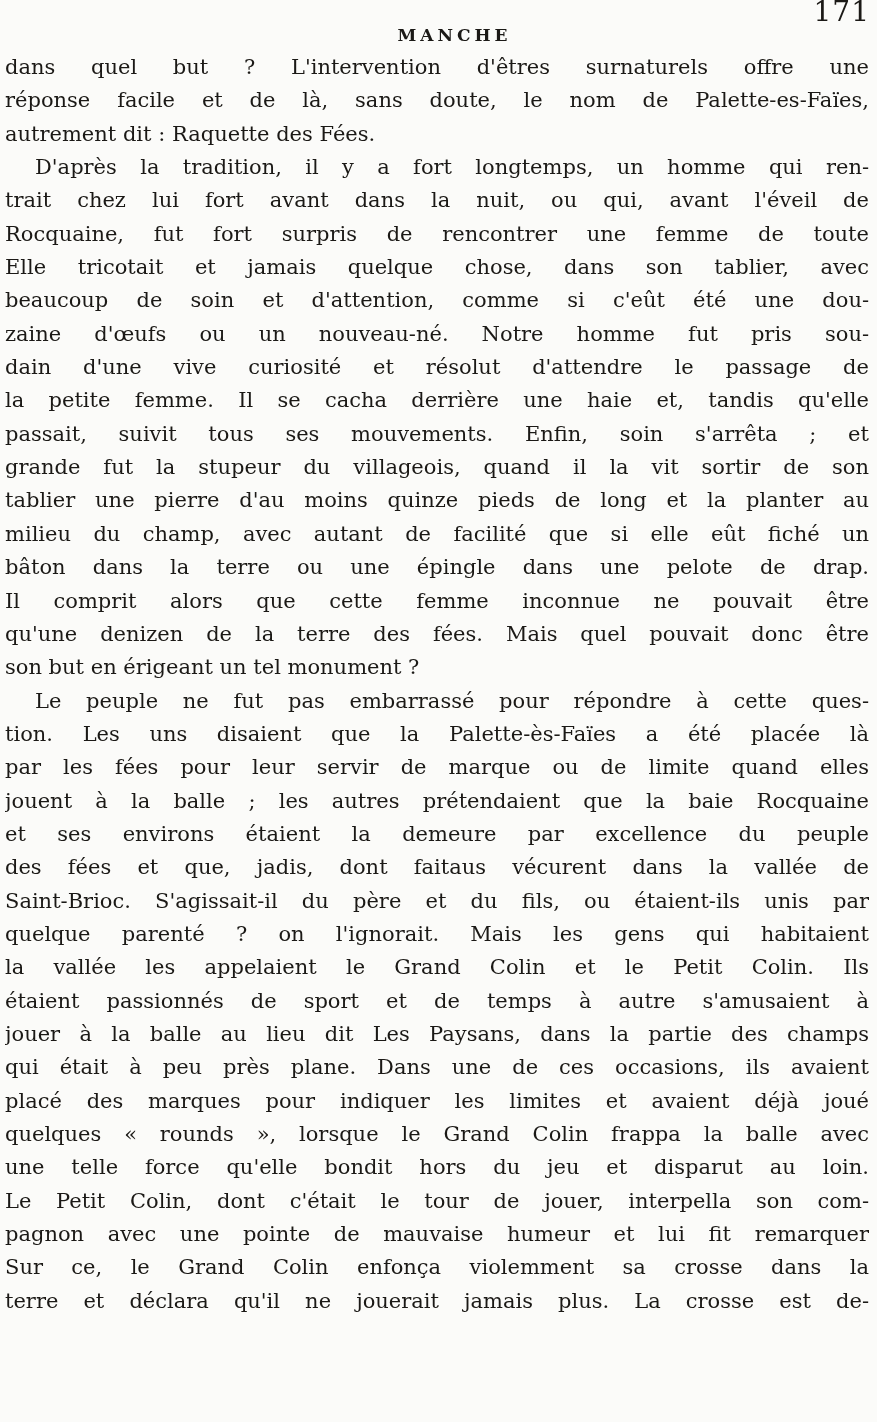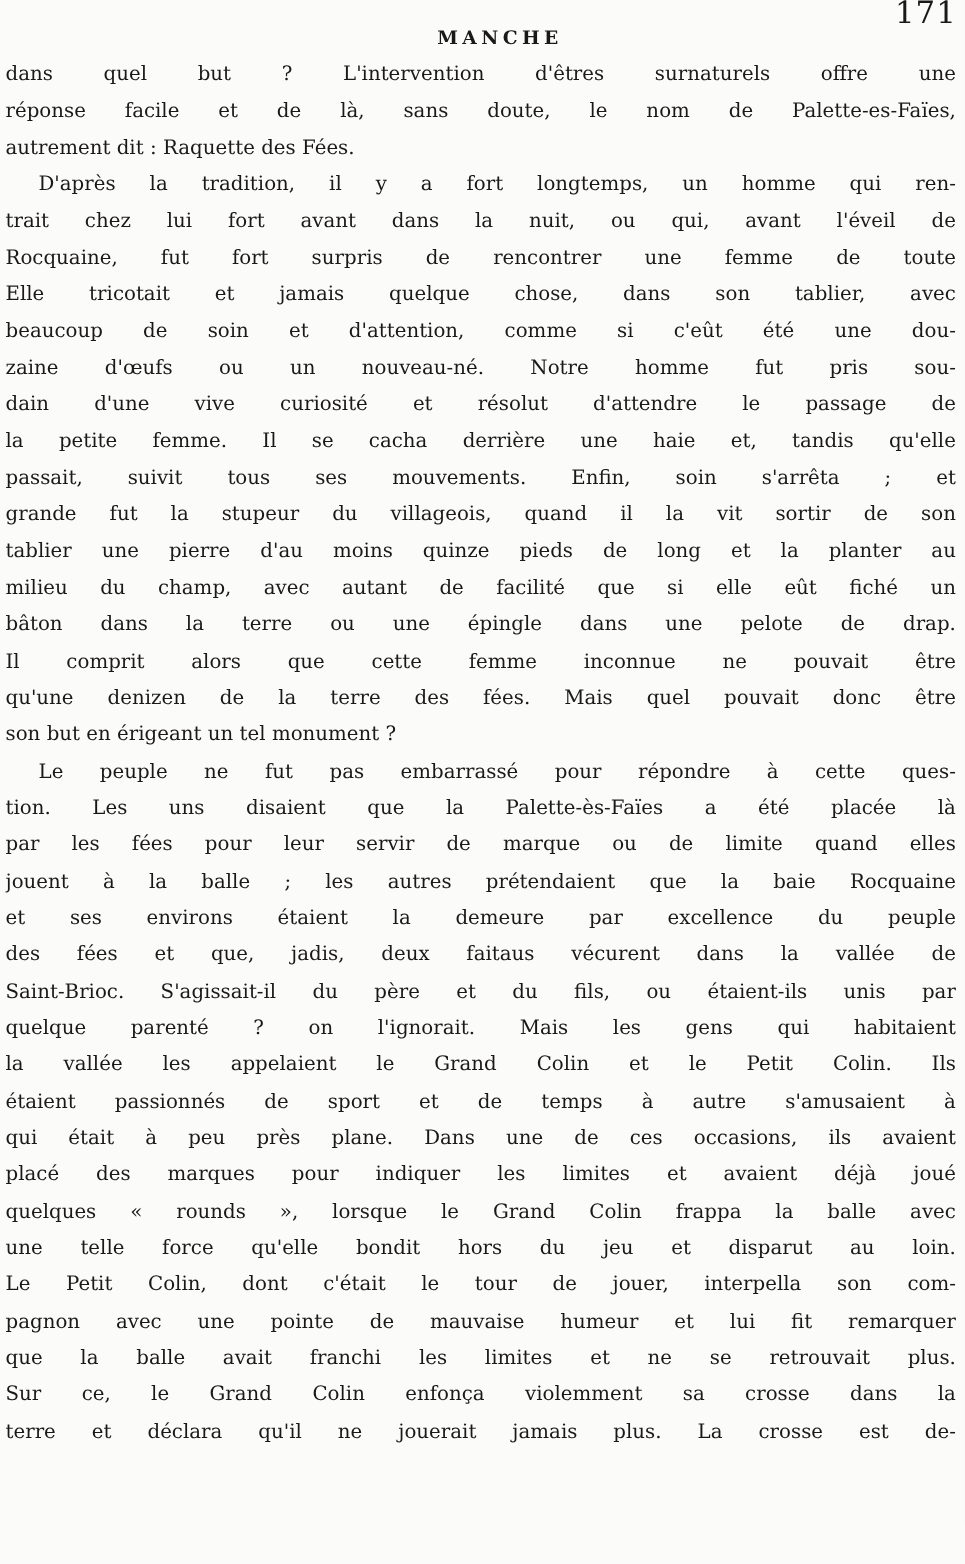--- a/index.html
+++ b/index.html
@@ -34,21 +34,21 @@
     font-size: 28px;
     letter-spacing: 1px;
   }
   .text-body {
     position: absolute;
     top: 51px; left: 5px; right: 8px;
   }
   .line {
     height: 33.35px;
     line-height: 33.35px;
-    font-size: 18px;
+    font-size: 21px;
     text-align: justify;
     text-align-last: justify;
     overflow: hidden;
     white-space: nowrap;
   }
   .line.no-justify {
     text-align: center;
     text-align-last: left;
   }
   .line.indent { text-indent: 30px; }
@@ -80,28 +80,28 @@
       <div class="line"><span>milieu du champ, avec autant de facilité que si elle eût fiché un</span></div>
       <div class="line"><span>bâton dans la terre ou une épingle dans une pelote de drap.</span></div>
       <div class="line"><span>Il comprit alors que cette femme inconnue ne pouvait être</span></div>
       <div class="line"><span>qu'une </span><span class="italic">denizen</span><span> de la terre des fées. Mais quel pouvait donc être</span></div>
       <div class="line no-justify"><span>son but en érigeant un tel monument ?</span></div>
       <div class="line indent"><span>Le peuple ne fut pas embarrassé pour répondre à cette ques-</span></div>
       <div class="line"><span>tion. Les uns disaient que la </span><span class="italic">Palette-ès-Faïes</span><span> a été placée là</span></div>
       <div class="line"><span>par les fées pour leur servir de marque ou de limite quand elles</span></div>
       <div class="line"><span>jouent à la balle ; les autres prétendaient que la baie Rocquaine</span></div>
       <div class="line"><span>et ses environs étaient la demeure par excellence du peuple</span></div>
-      <div class="line"><span>des fées et que, jadis, deux </span><span class="italic">faitaus</span><span> vécurent dans la vallée de</span></div>
+      <div class="line"><span>des fées et que, jadis, dont </span><span class="italic">faitaus</span><span> vécurent dans la vallée de</span></div>
       <div class="line"><span>Saint-Brioc. S'agissait-il du père et du fils, ou étaient-ils unis par</span></div>
       <div class="line"><span>quelque parenté ? on l'ignorait. Mais les gens qui habitaient</span></div>
       <div class="line"><span>la vallée les appelaient le Grand Colin et le Petit Colin. Ils</span></div>
       <div class="line"><span>étaient passionnés de sport et de temps à autre s'amusaient à</span></div>
+      <div class="line"><span>jouer à la balle au lieu dit </span><span class="italic">Les Paysans</span><span>, dans la partie des champs</span></div>
       <div class="line"><span>qui était à peu près plane. Dans une de ces occasions, ils avaient</span></div>
       <div class="line"><span>placé des marques pour indiquer les limites et avaient déjà joué</span></div>
       <div class="line"><span>quelques « rounds », lorsque le Grand Colin frappa la balle avec</span></div>
       <div class="line"><span>une telle force qu'elle bondit hors du jeu et disparut au loin.</span></div>
       <div class="line"><span>Le Petit Colin, dont c'était le tour de jouer, interpella son com-</span></div>
       <div class="line"><span>pagnon avec une pointe de mauvaise humeur et lui fit remarquer</span></div>
-      <div class="line"><span>que la balle avait franchi les limites et ne se retrouvait plus.</span></div>
       <div class="line"><span>Sur ce, le Grand Colin enfonça violemment sa crosse dans la</span></div>
       <div class="line"><span>terre et déclara qu'il ne jouerait jamais plus. La crosse est de-</span></div>
     </div>
 </div>
 
 </body></html>

